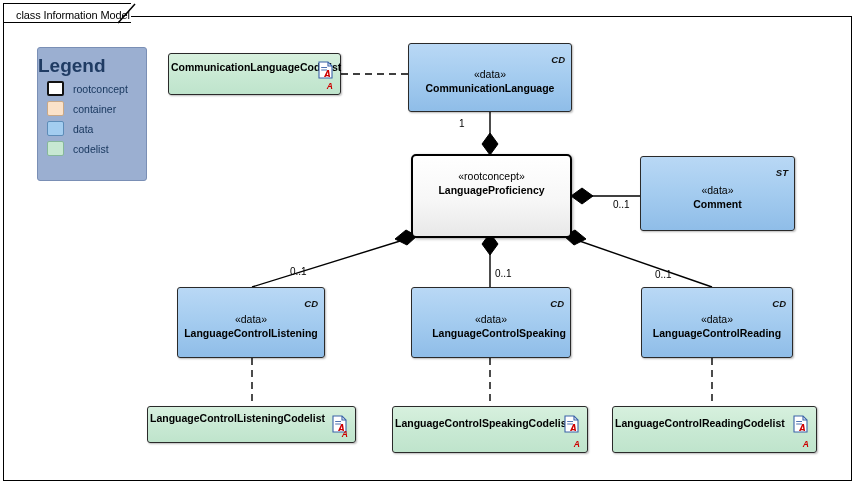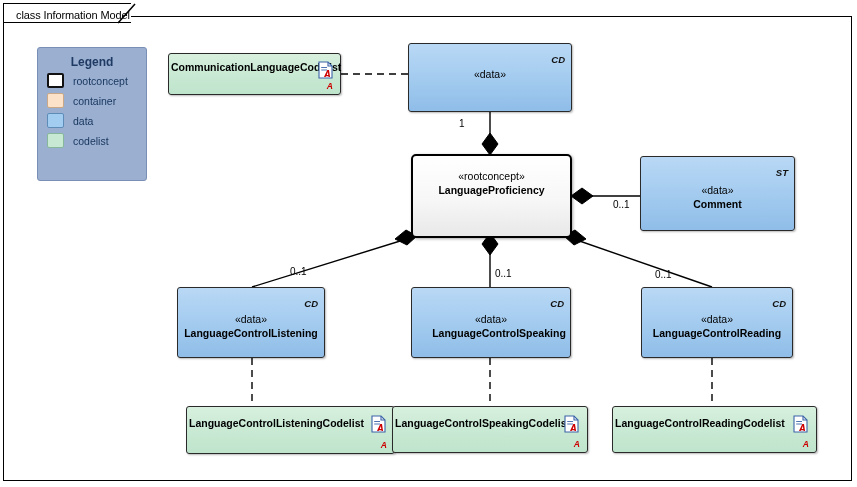--- a/index.html
+++ b/index.html
@@ -75,22 +75,22 @@
     top: 47px;
     width: 110px;
     height: 134px;
     background: #9bafd1;
     border: 1px solid #7a8fb5;
     border-radius: 3px;
     box-sizing: border-box;
     z-index: 3;
   }
   .legend-title {
-    text-align: center;
-    font-size: 12px;
+    text-align: left;
+    font-size: 19px;
     font-weight: bold;
     color: #1f3b63;
     margin-top: 7px;
   }
   .legend-row {
     display: flex;
     align-items: center;
     margin: 3px 0 0 9px;
     height: 17px;
   }
@@ -267,20 +267,21 @@
       <line x1="3.2" y1="6.5" x2="9" y2="6.5" stroke="#3a63a8" stroke-width="0.9"></line>
       <line x1="3.2" y1="9" x2="9" y2="9" stroke="#3a63a8" stroke-width="0.9"></line>
       <text x="6.5" y="16" font-family="DejaVu Sans, sans-serif" font-size="8" font-style="italic" font-weight="bold" fill="#cc0000">A</text>
     </svg>
     <div class="corner-a">A</div>
   </div>
 
   <div class="node node-data" style="left:408px; top:43px; width:164px; height:69px;">
     <div class="node-marker">CD</div>
     <div class="node-stereo" style="top:24px;">«data»</div>
+    <div class="node-name" style="top:38px;">CommunicationLanguage</div>
   </div>
 
   <div class="node node-rootconcept" style="left:411px; top:154px; width:161px; height:84px;">
     <div class="node-stereo" style="top:14px;">«rootconcept»</div>
     <div class="node-name" style="top:28px;">LanguageProficiency</div>
   </div>
 
   <div class="node node-data" style="left:640px; top:156px; width:155px; height:75px;">
     <div class="node-marker">ST</div>
     <div class="node-stereo" style="top:27px;">«data»</div>
@@ -298,21 +299,21 @@
     <div class="node-stereo" style="top:25px;">«data»</div>
     <div class="node-name" style="top:39px;padding-left:16px;">LanguageControlSpeaking</div>
   </div>
 
   <div class="node node-data" style="left:641px; top:287px; width:152px; height:71px;">
     <div class="node-marker">CD</div>
     <div class="node-stereo" style="top:25px;">«data»</div>
     <div class="node-name" style="top:39px;">LanguageControlReading</div>
   </div>
 
-  <div class="node node-codelist" style="left:147px; top:406px; width:209px; height:48px;margin-left:39px;">
+  <div class="node node-codelist" style="left:147px; top:406px; width:209px; height:37px;">
     <div class="cl-label" style="margin-top:-7px; left:2px; right:32px;">LanguageControlListeningCodelist</div>
     <svg class="doc-icon" style="right:8px; top:8px;" viewBox="0 0 15 18">
       <path d="M1,1 H10 L14,5 V17 H1 Z" fill="#ffffff" stroke="#3a63a8" stroke-width="1.1"></path>
       <path d="M10,1 V5 H14" fill="none" stroke="#3a63a8" stroke-width="1.1"></path>
       <line x1="3.2" y1="6.5" x2="9" y2="6.5" stroke="#3a63a8" stroke-width="0.9"></line>
       <line x1="3.2" y1="9" x2="9" y2="9" stroke="#3a63a8" stroke-width="0.9"></line>
       <text x="6.5" y="16" font-family="DejaVu Sans, sans-serif" font-size="8" font-style="italic" font-weight="bold" fill="#cc0000">A</text>
     </svg>
     <div class="corner-a">A</div>
   </div>

